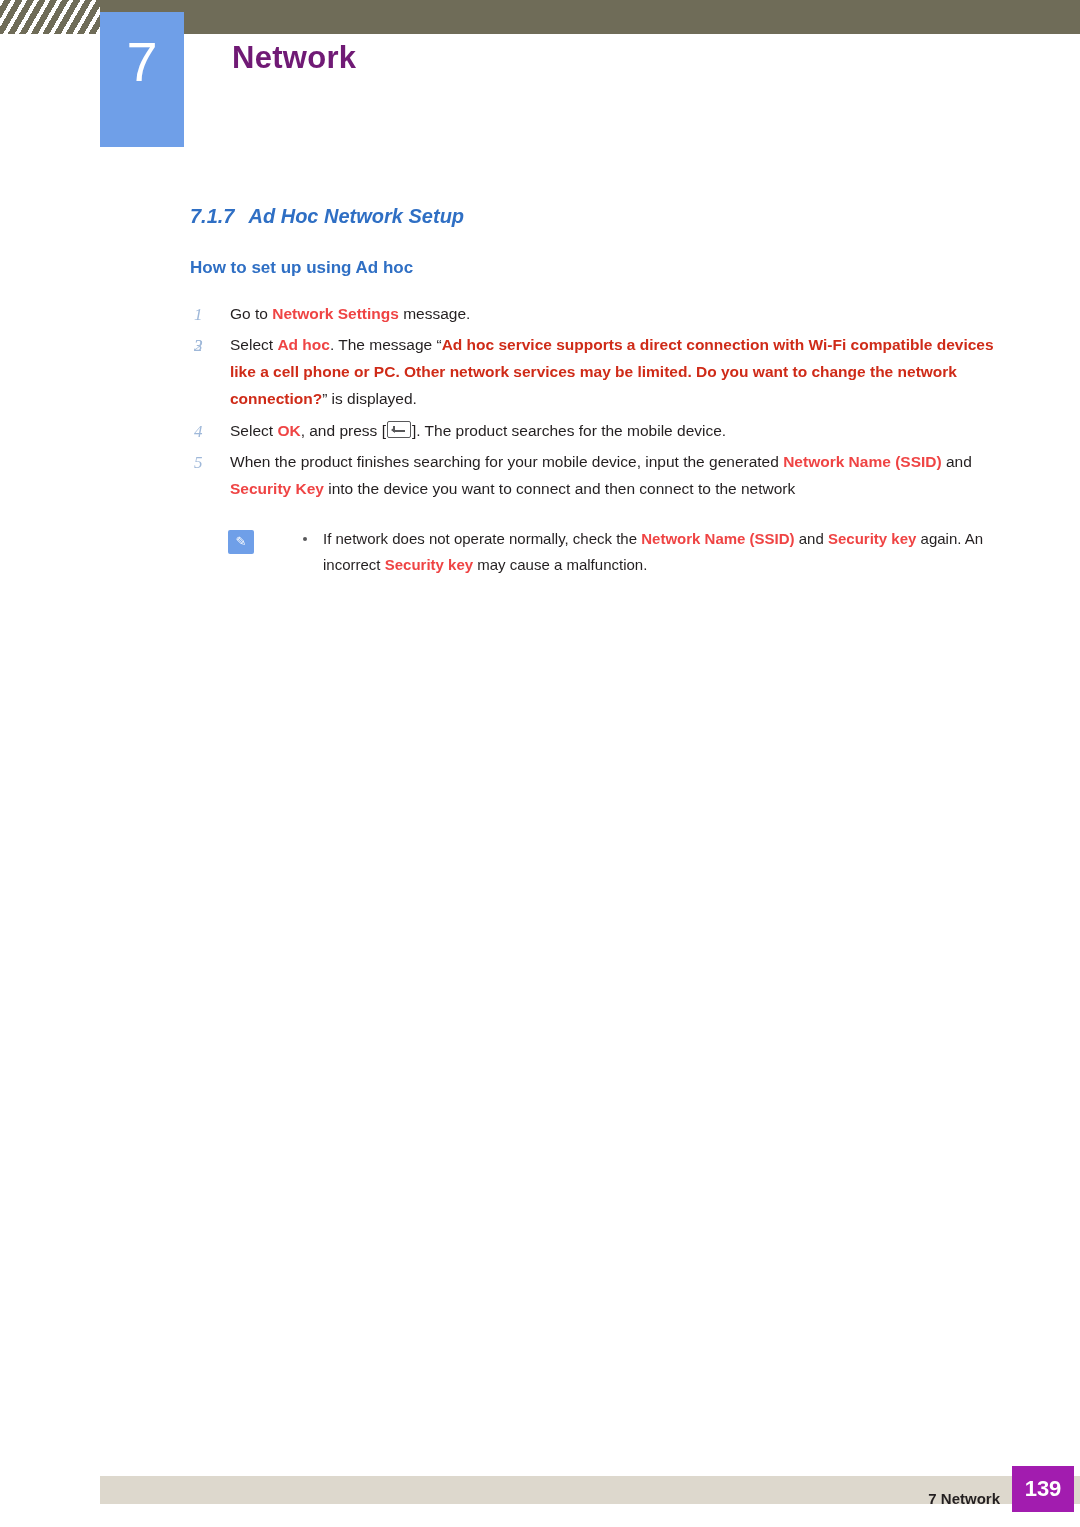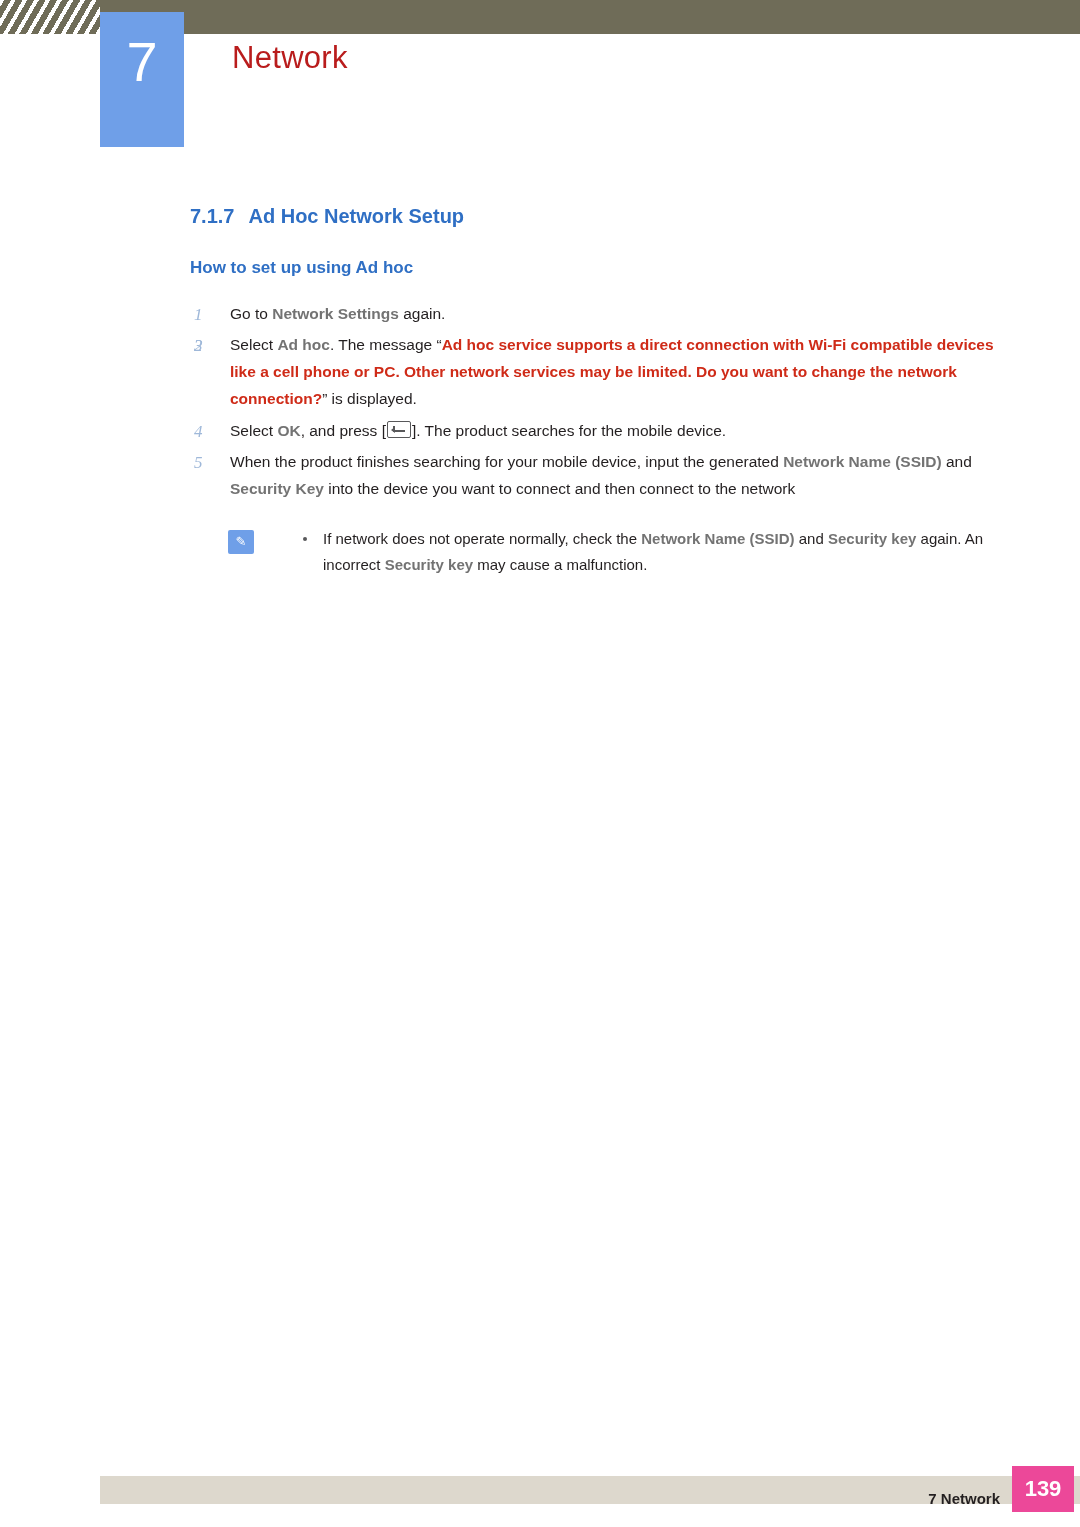--- a/index.html
+++ b/index.html
@@ -50,38 +50,39 @@
     color: #ffffff;
     font-size: 56px;
     line-height: 1;
     padding-top: 22px;
     font-weight: 400;
   }
   .chapter-title {
     position: absolute;
     top: 40px;
     left: 232px;
-    color: #b91c1c;
+    color: #701a75;
     font-size: 31px;
-    font-weight: normal;
+    font-weight: bold;
     letter-spacing: 0.3px;
   }
 
   
   .content {
     position: absolute;
     top: 205px;
     left: 190px;
     width: 820px;
   }
   .sec-heading {
     color: #2f6fc4;
     font-size: 20px;
     font-weight: bold;
     margin: 0 0 30px 0;
+    font-style: italic;
   }
   .sec-heading .num { margin-right: 14px; }
 
   p.body {
     font-size: 15.5px;
     color: #231f20;
     line-height: 1.9;
     margin: 0 0 22px 0;
   }
 
@@ -108,21 +109,21 @@
   ol.steps > li .idx {
     position: absolute;
     left: 4px;
     top: 0;
     color: #9fb8d9;
     font-size: 17px;
     font-style: italic;
     font-family: "Liberation Serif", serif;
   }
 
-  .blue  { color: #737373; font-weight: bold; }
+  .blue  { color: #ef4444; font-weight: bold; }
   .red   { color: #cf2b18; font-weight: bold; }
 
   
   .keyicon {
     display: inline-block;
     width: 22px;
     height: 15px;
     border: 1px solid #58585a;
     border-radius: 2px;
     vertical-align: -2px;
@@ -210,21 +211,21 @@
     font-size: 15px;
     font-weight: bold;
     color: #231f20;
   }
   .footer-page {
     position: absolute;
     right: 6px;
     bottom: 15px;
     width: 62px;
     height: 46px;
-    background: #ec4899;
+    background: #a21caf;
     color: #ffffff;
     font-size: 22px;
     font-weight: bold;
     display: flex;
     align-items: center;
     justify-content: center;
   }
 </style>
 </head>
 <body>
@@ -240,21 +241,21 @@
 <div class="content">
 
   <h2 class="sec-heading">
     <span class="num">7.1.7</span><span>Ad Hoc Network Setup</span>
   </h2>
 
 
   <h3 class="sub-heading">How to set up using Ad hoc</h3>
 
   <ol class="steps" id="steps-list">
-      <li><span class="idx">1</span><span><span>Go to </span><span class="blue">Network Settings</span><span> again.</span></span></li>
+      <li><span class="idx">1</span><span><span>Go to </span><span class="blue">Network Settings</span><span> message.</span></span></li>
       <li><span class="idx">2</span></li>
       <li><span class="idx">3</span><span><span>Select </span><span class="blue">Ad hoc</span><span>. The message “</span><span class="red">Ad hoc service supports a direct connection with Wi-Fi compatible devices like a cell phone or PC. Other network services may be limited. Do you want to change the network connection?</span><span>” is displayed.</span></span></li>
       <li><span class="idx">4</span><span><span>Select </span><span class="blue">OK</span><span>, and press [</span><span class="keyicon"></span><span>]. The product searches for the mobile device.</span></span></li>
       <li><span class="idx">5</span><span><span>When the product finishes searching for your mobile device, input the generated </span><span class="blue">Network Name (SSID)</span><span> and </span><span class="blue">Security Key</span><span> into the device you want to connect and then connect to the network</span></span></li>
     </ol>
 
   <div class="note">
     <div class="note-icon">✎</div>
     <ul id="note-list">
         <li><span>If network does not operate normally, check the </span><span class="blue">Network Name (SSID)</span><span> and </span><span class="blue">Security key</span><span> again. An incorrect </span><span class="blue">Security key</span><span> may cause a malfunction.</span></li>

